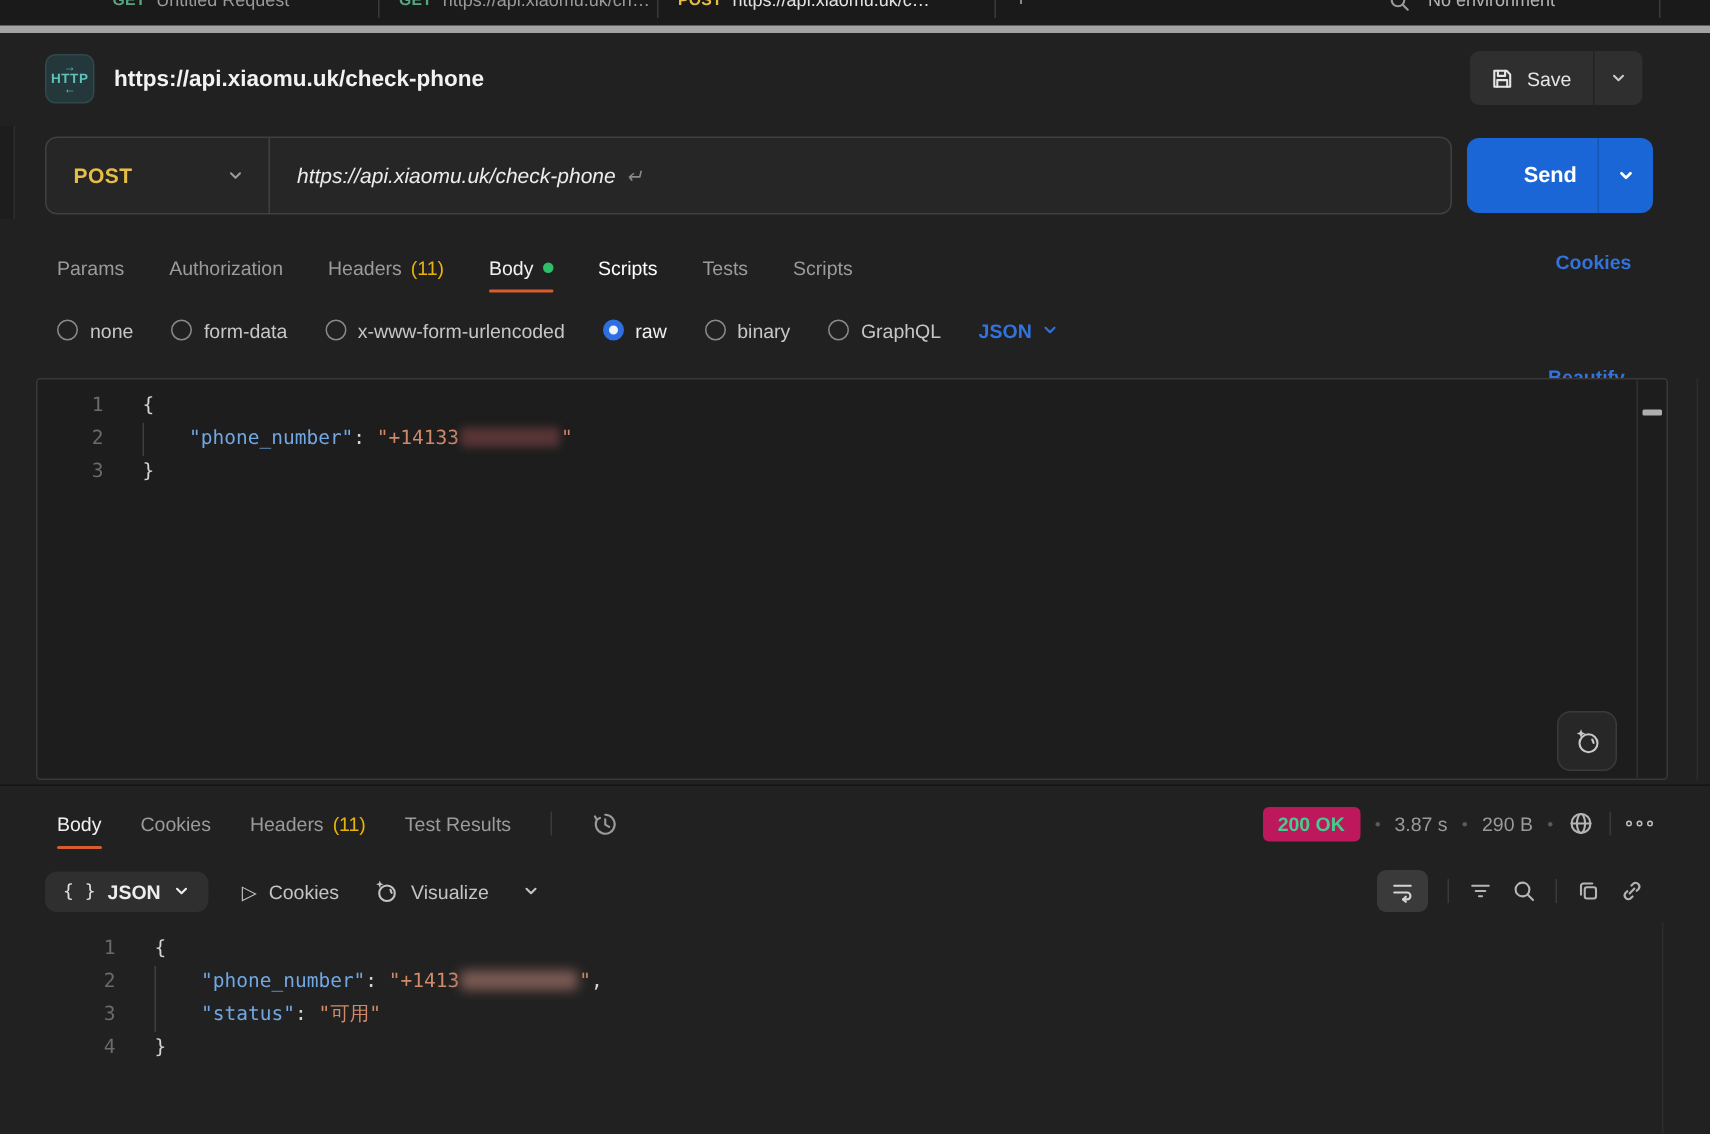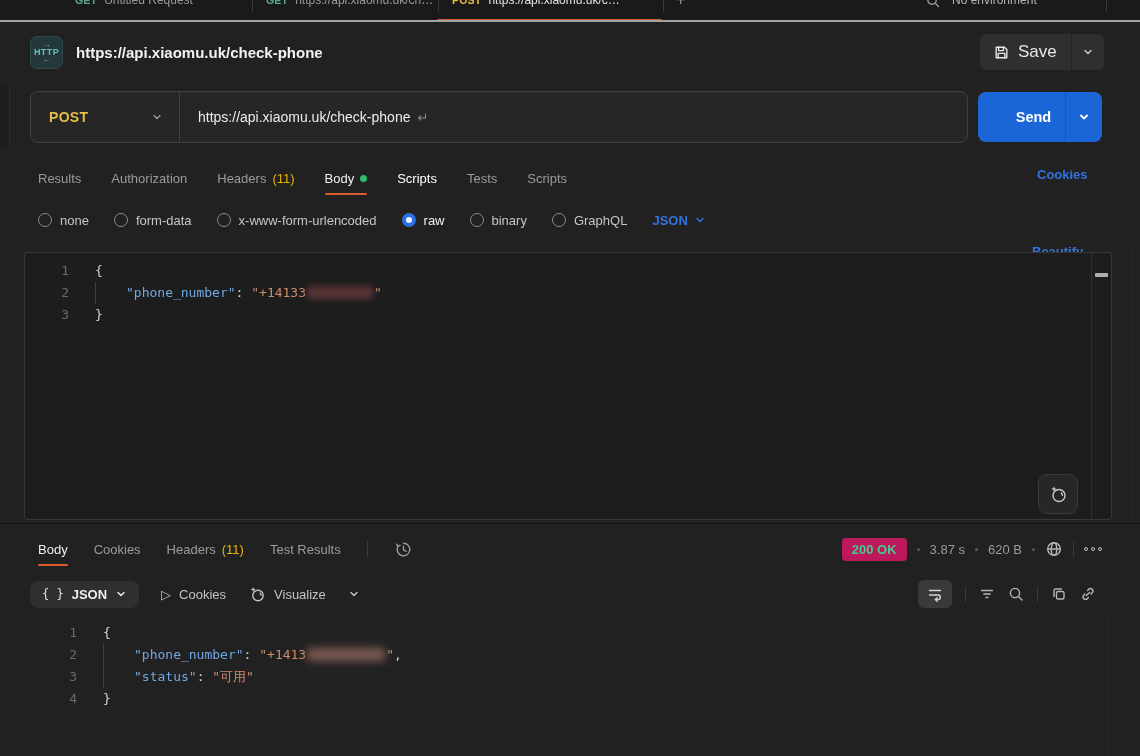--- a/index.html
+++ b/index.html
@@ -2,47 +2,47 @@
 <html><head>
 <meta charset="utf-8">
 <style>
   * { margin:0; padding:0; box-sizing:border-box; }
   html,body { width:1140px; height:756px; background:#212121; font-family:"Liberation Sans",sans-serif; overflow:hidden; }
   #app { position:relative; width:1140px; height:756px; background:#212121; overflow:hidden; color:#cccccc; }
   svg { display:block; }
   .ic { stroke:currentColor; fill:none; stroke-width:1.4; stroke-linecap:round; stroke-linejoin:round; }
 
   
-  .topbar { position:absolute; left:0; top:0; width:1140px; height:22px; background:#1a1a1a; border-bottom:2px solid #a3a3a3; overflow:hidden; }
+  .topbar { position:absolute; left:0; top:0; width:1140px; height:22px; background:#1a1a1a; border-bottom:5px solid #a3a3a3; overflow:hidden; }
   .tb-tab { position:absolute; top:-12px; height:24px; display:flex; align-items:center; gap:7px; font-size:12px; color:#9a9a9a; white-space:nowrap; }
   .tb-method { font-size:10.5px; font-weight:700; letter-spacing:.2px; }
   .m-get { color:#58a683; } .m-post { color:#e6bd45; }
   .tb-tab.active { color:#e3e3e3; }
   .tb-sep { position:absolute; top:0; width:1px; height:12px; background:#3a3a3a; }
   .tb-underline { position:absolute; left:437px; top:19px; width:225px; height:3px; background:#d85c2e; border-radius:2px; }
   .tb-add { position:absolute; left:676px; top:-12px; height:24px; display:flex; align-items:center; font-size:16px; color:#9a9a9a; }
   .tb-env { position:absolute; left:952px; top:-12px; height:24px; display:flex; align-items:center; font-size:12px; color:#b5b5b5; }
   .tb-search { position:absolute; left:926px; top:-6px; color:#9a9a9a; }
 
   
   .http-badge { position:absolute; left:30px; top:36px; width:33px; height:33px; border-radius:7px; background:#24373b; border:1px solid #31484d; display:flex; flex-direction:column; align-items:center; justify-content:center; color:#5fc3bd; line-height:1; }
   .badge-arrow { font-size:8px; line-height:6px; }
   .badge-text { font-size:9px; font-weight:700; letter-spacing:.4px; }
   .page-title { position:absolute; left:76px; top:44px; font-size:15px; font-weight:700; color:#f2f2f2; }
   .save-group { position:absolute; left:980px; top:34px; height:36px; background:#2f2f2f; border-radius:6px; display:flex; align-items:center; overflow:hidden; }
-  .save-main { display:flex; align-items:center; gap:9px; padding:0 14px; height:36px; color:#e6e6e6; font-size:17px; }
+  .save-main { display:flex; align-items:center; gap:9px; padding:0 14px; height:36px; color:#e6e6e6; font-size:13px; }
   .save-div { width:1px; height:36px; background:#232323; }
   .save-caret { width:32px; height:36px; display:flex; align-items:center; justify-content:center; color:#c9c9c9; }
 
   
   .url-row { position:absolute; left:30px; top:91px; width:938px; height:52px; background:#262626; border:1px solid #404040; border-radius:8px; display:flex; align-items:center; overflow:hidden; }
   .method-box { width:148px; height:52px; display:flex; align-items:center; justify-content:space-between; padding:0 16px 0 18px; color:#e6bd45; font-size:14px; font-weight:700; letter-spacing:.3px; }
   .method-caret { color:#9a9a9a; }
   .url-sep { width:1px; height:52px; background:#404040; }
-  .url-text { padding-left:18px; font-size:14px; color:#ececec; font-weight:500; }
+  .url-text { padding-left:18px; font-size:14px; color:#ececec; font-weight:500;font-style:italic; }
   .url-return { color:#8a8a8a; margin-left:7px; font-size:13px; }
   .send-group { position:absolute; left:978px; top:92px; width:124px; height:50px; background:#1a66d6; border-radius:8px; display:flex; align-items:center; overflow:hidden;padding-left:24px; }
   .send-main { flex:1; text-align:center; color:#ffffff; font-weight:700; font-size:14.5px; }
   .send-div { width:1px; height:50px; background:#1356b8; }
   .send-caret { width:36px; display:flex; align-items:center; justify-content:center; color:#ffffff; }
 
   .left-notch { position:absolute; left:0; top:84px; width:10px; height:62px; background:#1d1d1d; border-right:1px solid #2e2e2e; }
 
   
   .req-tabs { position:absolute; left:38px; top:160px; height:36px; display:flex; align-items:center; gap:30px; font-size:13px; color:#9b9b9b; }
@@ -183,21 +183,21 @@
     <div class="send-div"></div>
     <div class="send-caret">
       <svg class="ic" width="12" height="12" viewBox="0 0 12 12" style="stroke-width:1.8">
           <path d="M3 4.5 L6 7.5 L9 4.5"></path>
         </svg>
     </div>
   </div>
 
   <div class="req-tabs">
     <div class="rtab">
-        <span>Results</span>
+        <span>Params</span>
       </div>
     <div class="rtab">
         <span>Authorization</span>
       </div>
     <div class="rtab">
         <span>Headers</span>
         <span class="tab-count">(11)</span>
       </div>
     <div class="rtab active">
         <span>Body</span>
@@ -295,21 +295,21 @@
           <path d="M2.6 4.2 l1.2 2.2 2.2 -1.1"></path>
           <path d="M9.5 6.2 v3.6 l2.6 1.5"></path>
         </svg>
     </div>
   </div>
   <div class="resp-right">
     <span class="status-pill">200 OK</span>
     <span class="dot-sep"></span>
     <span>3.87 s</span>
     <span class="dot-sep"></span>
-    <span>620 B</span>
+    <span>290 B</span>
     <span class="dot-sep"></span>
     <span style="color:#b5b5b5">
       <svg class="ic" width="18" height="18" viewBox="0 0 18 18">
           <circle cx="9" cy="9" r="6.3"></circle>
           <ellipse cx="9" cy="9" rx="2.7" ry="6.3"></ellipse>
           <path d="M2.7 9 h12.6"></path>
         </svg>
     </span>
     <span class="vdiv"></span>
     <span class="ellipsis">

